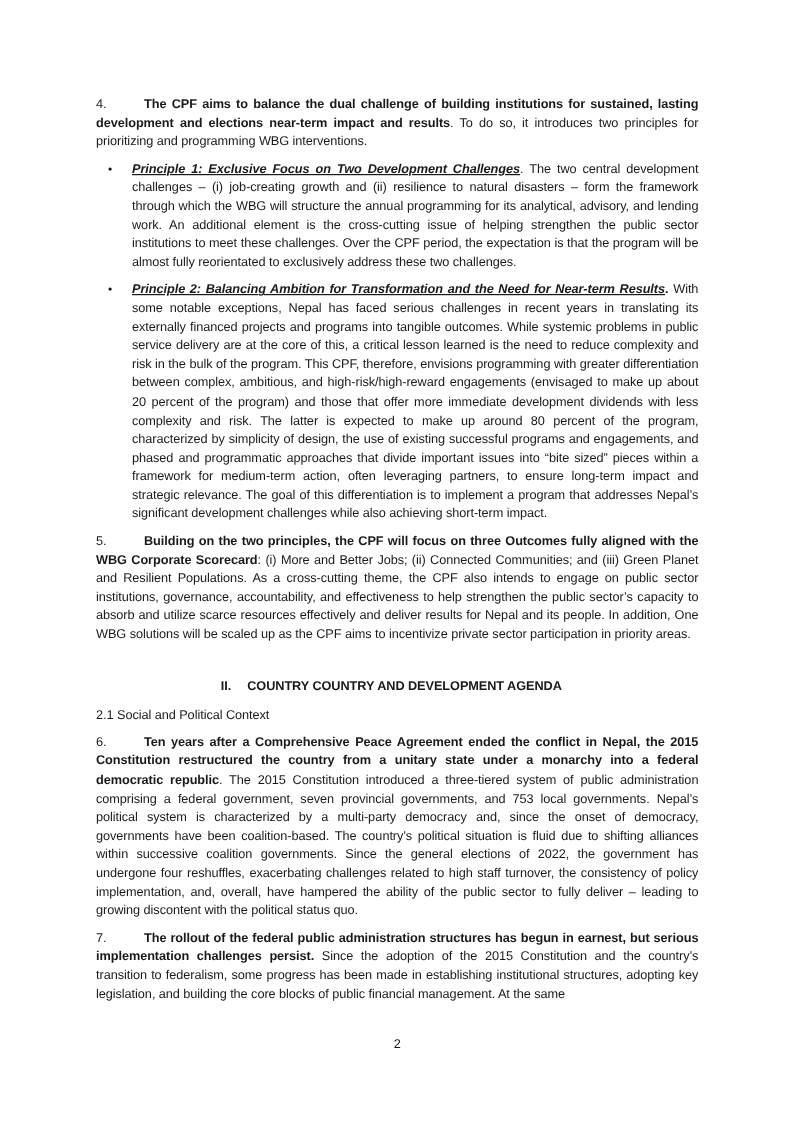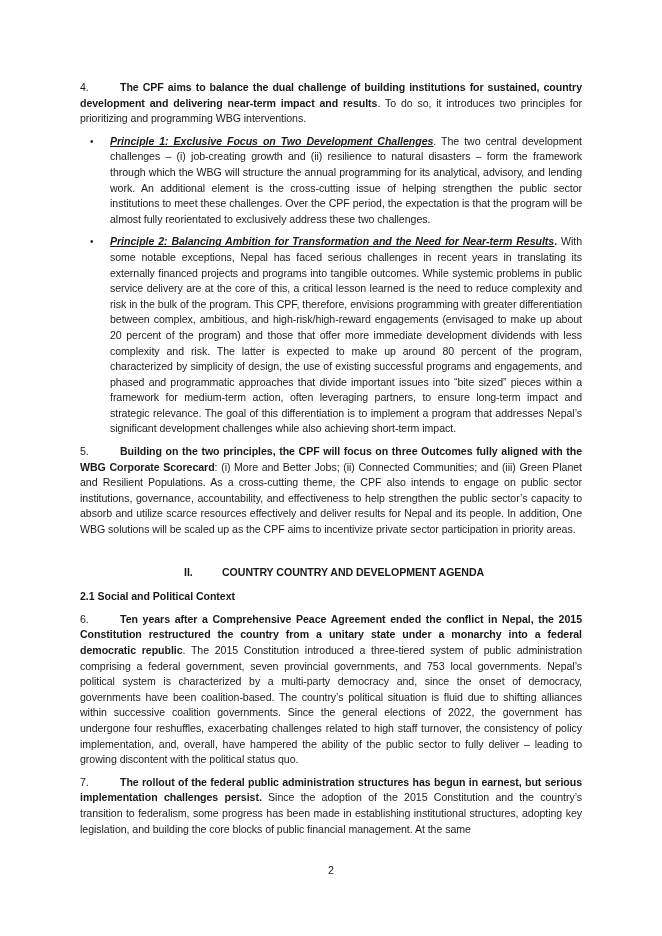--- a/index.html
+++ b/index.html
@@ -20,34 +20,34 @@
   .ul { text-decoration: underline; font-weight: bold; font-style: italic; }
   ul.bullets { list-style: none; margin: 0 0 7px 0; padding: 0; }
   ul.bullets li { position: relative; padding-left: 30px; margin-bottom: 7px; text-align: justify; }
   ul.bullets li .bullet {
     position: absolute; left: 10px; top: 0; font-size: 10px;
   }
   .section-title {
     text-align: left; font-weight: bold; margin-top: 27px; margin-bottom: 9px;
     padding-left: 104px;
   }
-  .section-title .roman { display: inline-block; width: 38px; }
-  .subsection { font-weight: bold; margin-bottom: 7px; }
+  .section-title .roman { display: inline-block; width: 22px; }
+  .subsection { font-weight: normal; margin-bottom: 7px; }
   .page-number {
     position: absolute; top: 864px; left: 0; width: 662px; text-align: center;
     font-size: 10.6px;
   }
 </style>
 </head>
 <body>
 
 <div class="page">
 
   <p class="para">
-    <span class="num">4.</span><b>The CPF aims to balance the dual challenge of building institutions for sustained, country development and delivering near-term impact and results</b><span>. To do so, it introduces two principles for prioritizing and programming WBG interventions.</span>
+    <span class="num">4.</span><b>The CPF aims to balance the dual challenge of building institutions for sustained, lasting development and elections near-term impact and results</b><span>. To do so, it introduces two principles for prioritizing and programming WBG interventions.</span>
   </p>
 
   <ul class="bullets">
     <li>
       <span class="bullet">•</span>
       <span class="ul">Principle 1: Exclusive Focus on Two Development Challenges</span><span>. The two central development challenges – (i) job-creating growth and (ii) resilience to natural disasters – form the framework through which the WBG will structure the annual programming for its analytical, advisory, and lending work. An additional element is the cross-cutting issue of helping strengthen the public sector institutions to meet these challenges. Over the CPF period, the expectation is that the program will be almost fully reorientated to exclusively address these two challenges.</span>
     </li>
     <li>
       <span class="bullet">•</span>
       <span class="ul">Principle 2: Balancing Ambition for Transformation and the Need for Near-term Results</span><b>.</b><span> With some notable exceptions, Nepal has faced serious challenges in recent years in translating its externally financed projects and programs into tangible outcomes. While systemic problems in public service delivery are at the core of this, a critical lesson learned is the need to reduce complexity and risk in the bulk of the program. This CPF, therefore, envisions programming with greater differentiation between complex, ambitious, and high-risk/high-reward engagements (envisaged to make up about 20 percent of the program) and those that offer more immediate development dividends with less complexity and risk. The latter is expected to make up around 80 percent of the program, characterized by simplicity of design, the use of existing successful programs and engagements, and phased and programmatic approaches that divide important issues into “bite sized” pieces within a framework for medium-term action, often leveraging partners, to ensure long-term impact and strategic relevance. The goal of this differentiation is to implement a program that addresses Nepal’s significant development challenges while also achieving short-term impact.</span>

